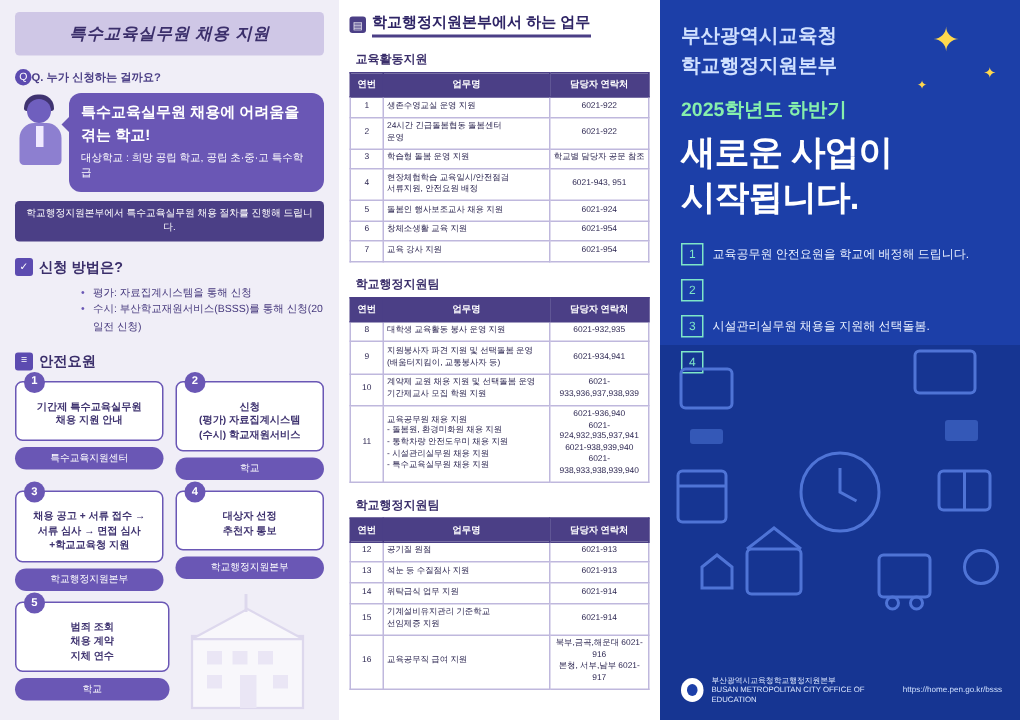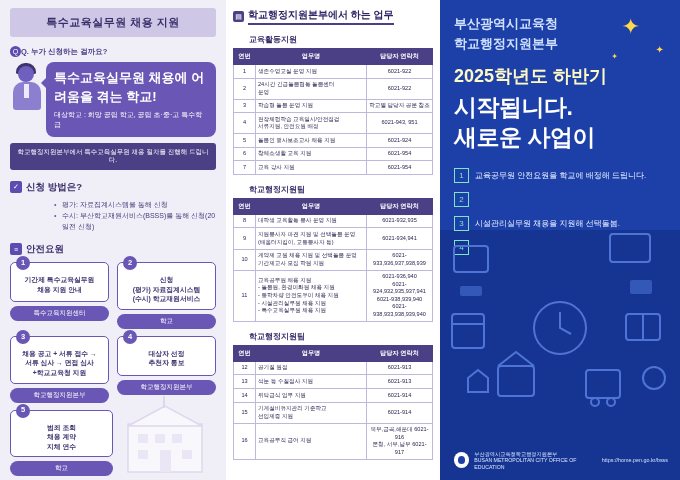--- a/index.html
+++ b/index.html
@@ -22,20 +22,21 @@
   }
   .left-title-band {
     background: #cfc7e6;
     border-radius: 3px;
     text-align: center;
     padding: 7px 4px;
     font-size: 11px;
     font-weight: bold;
     color: #3b2f6b;
     letter-spacing: .5px;
+    font-style: italic;
   }
   .q-row { margin-top: 9px; display: flex; align-items: center; gap: 0; }
   .q-badge {
     width: 11px; height: 11px; border-radius: 50%;
     background: #5c4bb0; color: #fff; font-size: 7px;
     display: flex; align-items: center; justify-content: center;
     flex: none;
   }
   .q-text { font-size: 7.5px; color: #4b3f86; font-weight: bold; }
   .speech-wrap { position: relative; margin-top: 5px; display:flex; align-items:flex-start; }
@@ -56,21 +57,21 @@
   }
   .person .tie {
     position:absolute; left: 14px; top: 22px; width: 5px; height: 14px;
     background: #efe9ff;
   }
   .bubble {
     background: #6a57b5; color: #fff; border-radius: 8px;
     padding: 7px 8px; font-size: 7px; line-height: 1.45; flex: 1;
     margin-left: 2px; position: relative;
   }
-  .bubble b { font-size: 13px; display:block; margin-bottom: 3px; }
+  .bubble b { font-size: 10px; display:block; margin-bottom: 3px; }
   .bubble:after {
     content:""; position:absolute; left:-5px; top: 16px;
     border: 5px solid transparent; border-right-color: #6a57b5; border-left: 0;
   }
   .note-strip {
     margin-top: 6px; background: #4b3f86; color: #fff;
     border-radius: 3px; font-size: 6.5px; text-align: center;
     padding: 5px 4px; line-height: 1.3;
   }
   .sec-head { margin-top: 11px; display:flex; align-items:flex-start; gap: 4px; }
@@ -119,21 +120,21 @@
   .mid-head { display:flex; align-items:center; gap:4px; }
   .mid-head .ic {
     width: 11px; height: 11px; background:#4b3f86; border-radius:2px; flex:none;
     display:flex; align-items:center; justify-content:center; color:#fff; font-size:7px;
   }
   .mid-head .tx {
     font-size: 10px; font-weight: bold; color: #2f2566;
     border-bottom: 2px solid #4b3f86; padding-bottom: 1px;
   }
   .tbl-cap {
-    margin: 9px 16px 3px; font-size: 8px; font-weight: bold; color: #3b2f6b;
+    margin: 9px 4px 3px; font-size: 8px; font-weight: bold; color: #3b2f6b;
   }
   table.t {
     width: 100%; border-collapse: collapse; table-layout: fixed;
   }
   table.t th {
     background: #4b3f86; color: #fff; font-size: 6.2px; font-weight: bold;
     padding: 3px 1px; border: .5px solid #4b3f86; text-align: center;
   }
   table.t td {
     border: .5px solid #bfb8dd; font-size: 5.6px; color: #2b2550;
@@ -146,21 +147,21 @@
   
   .col-right {
     width: 240px; height: 480px; background: #1c3fa8;
     position: relative; overflow: hidden; color: #fff; padding: 14px 14px;
   }
   .col-right:before {
     content:""; position:absolute; left:0; bottom:0; width: 240px; height: 250px;
     background: #163592;
   }
   .r-org { position: relative; font-size: 13px; line-height: 1.55; font-weight: bold; color: #cfe0ff; }
-  .r-year { position: relative; margin-top: 10px; font-size: 18px; font-weight: bold; color: #fef9c3; }
+  .r-year { position: relative; margin-top: 10px; font-size: 13px; font-weight: bold; color: #86efac; }
   .r-big { position: relative; margin-top: 5px; font-size: 23px; font-weight: bold; line-height: 1.28; letter-spacing: -.5px; }
   .r-list { position: relative; margin-top: 16px; }
   .r-item { display: flex; align-items: center; gap: 6px; margin-bottom: 9px; }
   .r-num {
     width: 15px; height: 15px; border: 1.2px solid #7ee6c8; color: #7ee6c8;
     font-size: 8px; display:flex; align-items:center; justify-content:center; flex:none;
   }
   .r-txt { font-size: 8px; color: #eaf1ff; }
   .star { position: absolute; color: #ffd84d; }
   .s1 { right: 40px; top: 14px; font-size: 22px; }
@@ -445,22 +446,22 @@
     <span class="star s3">✦</span>
 
     <div class="r-org">
       <div>부산광역시교육청</div>
       <div>학교행정지원본부</div>
     </div>
 
     <div class="r-year">2025학년도 하반기</div>
 
     <div class="r-big">
+      <div>새로운 사업이</div>
       <div>시작됩니다.</div>
-      <div>새로운 사업이</div>
     </div>
 
     <div class="r-list">
       <div class="r-item">
         <span class="r-num">1</span>
         <span class="r-txt">교육공무원 안전요원을 학교에 배정해 드립니다.</span>
       </div>
       <div class="r-item">
         <span class="r-num">2</span>
       </div>

